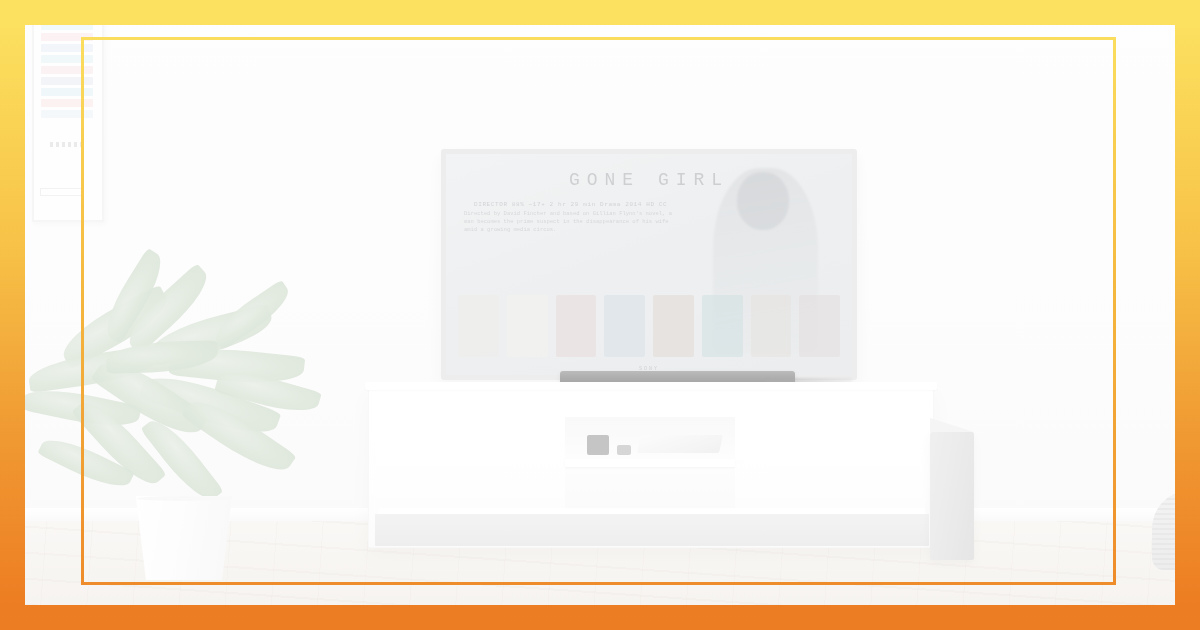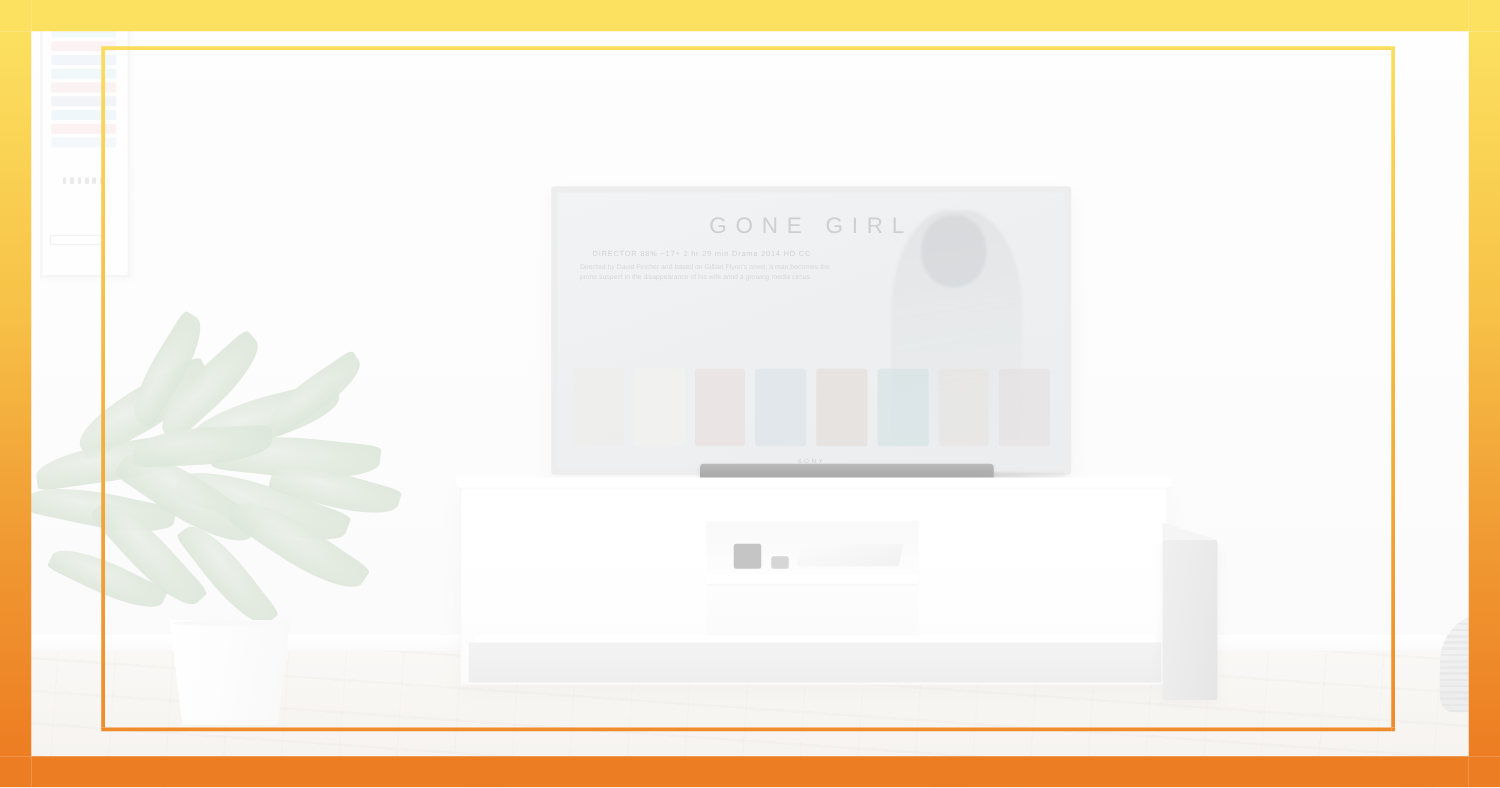--- a/index.html
+++ b/index.html
@@ -18,20 +18,21 @@
     overflow: hidden;
     background: #ffffff;
   }
 
   
   .photo {
     position: absolute;
     inset: 0;
     overflow: hidden;
     background: linear-gradient(180deg, #fbfbfb 0%, #f7f7f7 62%, #f2efec 72%, #efebe7 100%);
+    font-family: Liberation Mono, monospace;
   }
 
   
   .wall {
     position: absolute;
     left: 0; top: 0; width: 100%; height: 520px;
     background: linear-gradient(180deg,#fcfcfc 0%, #f8f8f8 70%, #f4f4f4 100%);
   }
   .baseboard {
     position: absolute;

